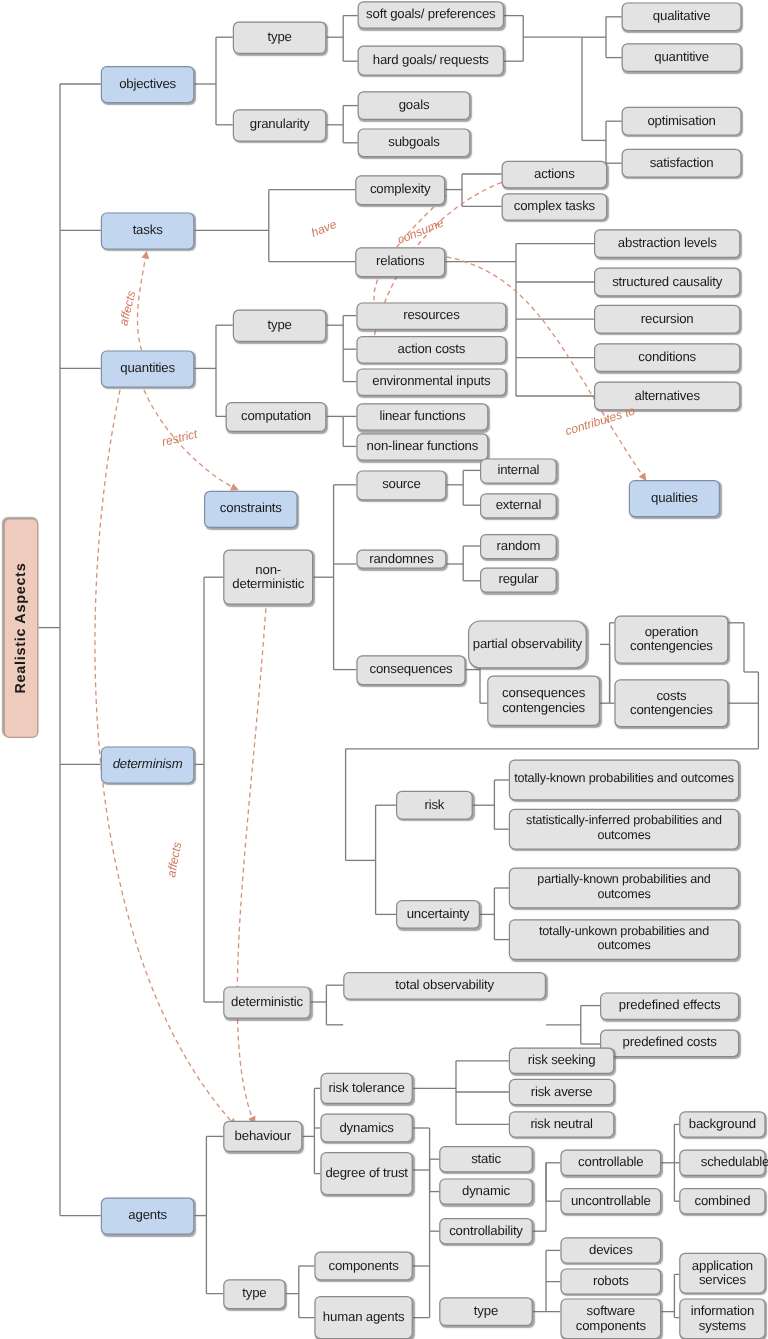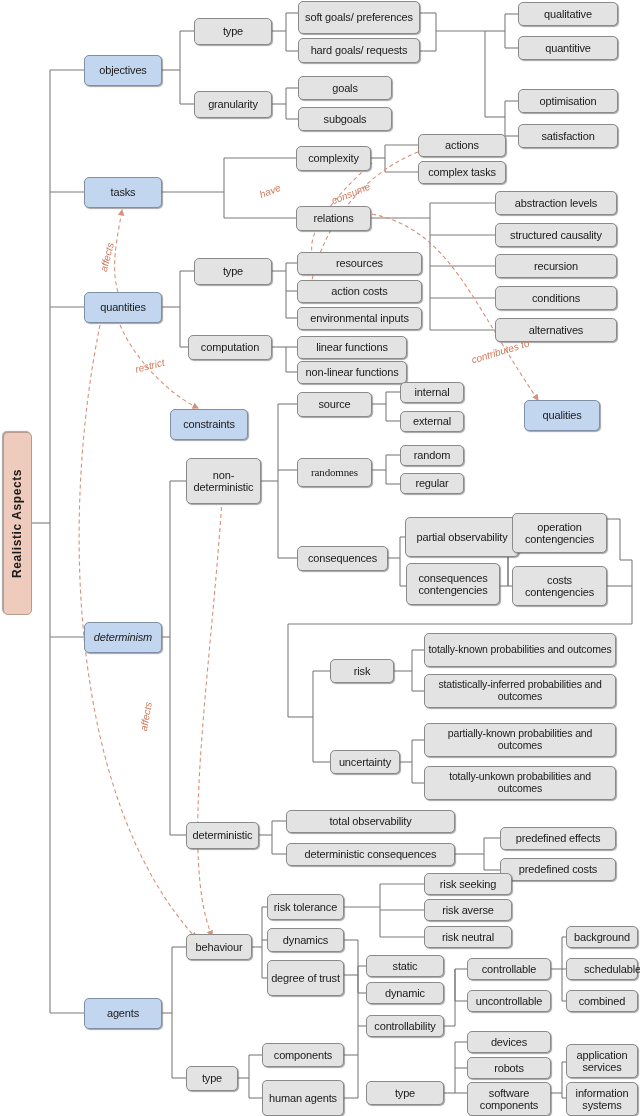--- a/index.html
+++ b/index.html
@@ -269,21 +269,21 @@
 
   <div class="node blue" style="left:84px;top:55px;width:78px;height:31px;">objectives</div>
   <div class="node blue" style="left:84px;top:177px;width:78px;height:31px;">tasks</div>
   <div class="node blue" style="left:84px;top:292px;width:78px;height:31px;">quantities</div>
   <div class="node blue" style="left:170px;top:409px;width:78px;height:31px;">constraints</div>
   <div class="node blue" style="left:84px;top:622px;width:78px;height:31px;font-style:italic;">determinism</div>
   <div class="node blue" style="left:84px;top:998px;width:78px;height:31px;">agents</div>
   <div class="node blue" style="left:524px;top:400px;width:76px;height:31px;">qualities</div>
 
   <div class="node" style="left:194px;top:18px;width:78px;height:27px;">type</div>
-  <div class="node" style="left:298px;top:1px;width:122px;height:33px;">soft goals/ preferences</div>
+  <div class="node" style="left:298px;top:1px;width:122px;height:23px;">soft goals/ preferences</div>
   <div class="node" style="left:298px;top:38px;width:122px;height:25px;">hard goals/ requests</div>
   <div class="node" style="left:518px;top:2px;width:100px;height:24px;">qualitative</div>
   <div class="node" style="left:518px;top:36px;width:100px;height:24px;">quantitive</div>
   <div class="node" style="left:518px;top:89px;width:100px;height:24px;">optimisation</div>
   <div class="node" style="left:518px;top:124px;width:100px;height:24px;">satisfaction</div>
 
   <div class="node" style="left:194px;top:91px;width:78px;height:27px;">granularity</div>
   <div class="node" style="left:298px;top:76px;width:94px;height:24px;">goals</div>
   <div class="node" style="left:298px;top:107px;width:94px;height:24px;">subgoals</div>
 
@@ -304,41 +304,40 @@
   <div class="node" style="left:188px;top:335px;width:84px;height:25px;">computation</div>
   <div class="node" style="left:297px;top:336px;width:110px;height:23px;">linear functions</div>
   <div class="node" style="left:297px;top:361px;width:110px;height:23px;text-align:right;">non-linear functions</div>
 
   <div class="node" style="left:186px;top:458px;width:75px;height:46px;">non-deterministic</div>
 
   <div class="node" style="left:297px;top:392px;width:75px;height:25px;">source</div>
   <div class="node" style="left:400px;top:382px;width:64px;height:21px;">internal</div>
   <div class="node" style="left:400px;top:411px;width:64px;height:21px;">external</div>
 
-  <div class="node" style="left:297px;top:458px;width:75px;height:29px;font-family:Liberation Serif, serif;">randomnes</div>
+  <div class="node" style="left:297px;top:458px;width:75px;height:16px;">randomnes</div>
   <div class="node" style="left:400px;top:445px;width:64px;height:21px;">random</div>
   <div class="node" style="left:400px;top:473px;width:64px;height:21px;text-align:center;">regular</div>
 
   <div class="node" style="left:297px;top:546px;width:91px;height:25px;">consequences</div>
-  <div class="node" style="left:405px;top:517px;width:114px;height:40px;">partial observability</div>
+  <div class="node" style="left:390px;top:517px;width:99px;height:40px;border-radius:10px;">partial observability</div>
   <div class="node" style="left:406px;top:563px;width:94px;height:42px;">consequences contengencies</div>
   <div class="node" style="left:512px;top:513px;width:95px;height:40px;">operation contengencies</div>
   <div class="node" style="left:512px;top:566px;width:95px;height:40px;">costs contengencies</div>
 
   <div class="node" style="left:330px;top:659px;width:64px;height:24px;">risk</div>
   <div class="node small" style="left:424px;top:633px;width:192px;height:34px;">totally-known probabilities and outcomes</div>
   <div class="node small" style="left:424px;top:674px;width:192px;height:34px;">statistically-inferred probabilities and outcomes</div>
 
   <div class="node" style="left:330px;top:750px;width:70px;height:24px;">uncertainty</div>
   <div class="node small" style="left:424px;top:723px;width:192px;height:34px;">partially-known probabilities and outcomes</div>
   <div class="node small" style="left:424px;top:766px;width:192px;height:34px;">totally-unkown probabilities and outcomes</div>
 
   <div class="node" style="left:186px;top:822px;width:73px;height:27px;">deterministic</div>
   <div class="node" style="left:286px;top:810px;width:169px;height:23px;">total observability</div>
-  <div class="node" style="left:286px;top:843px;width:169px;height:23px;">deterministic consequences</div>
   <div class="node" style="left:500px;top:827px;width:116px;height:23px;">predefined effects</div>
   <div class="node" style="left:500px;top:858px;width:116px;height:23px;">predefined costs</div>
 
   <div class="node" style="left:186px;top:934px;width:66px;height:26px;">behaviour</div>
   <div class="node" style="left:267px;top:894px;width:77px;height:26px;">risk tolerance</div>
   <div class="node" style="left:424px;top:873px;width:88px;height:22px;">risk seeking</div>
   <div class="node" style="left:424px;top:899px;width:88px;height:22px;">risk averse</div>
   <div class="node" style="left:424px;top:926px;width:88px;height:22px;">risk neutral</div>
   <div class="node" style="left:267px;top:928px;width:77px;height:24px;">dynamics</div>
   <div class="node" style="left:366px;top:955px;width:78px;height:22px;">static</div>

